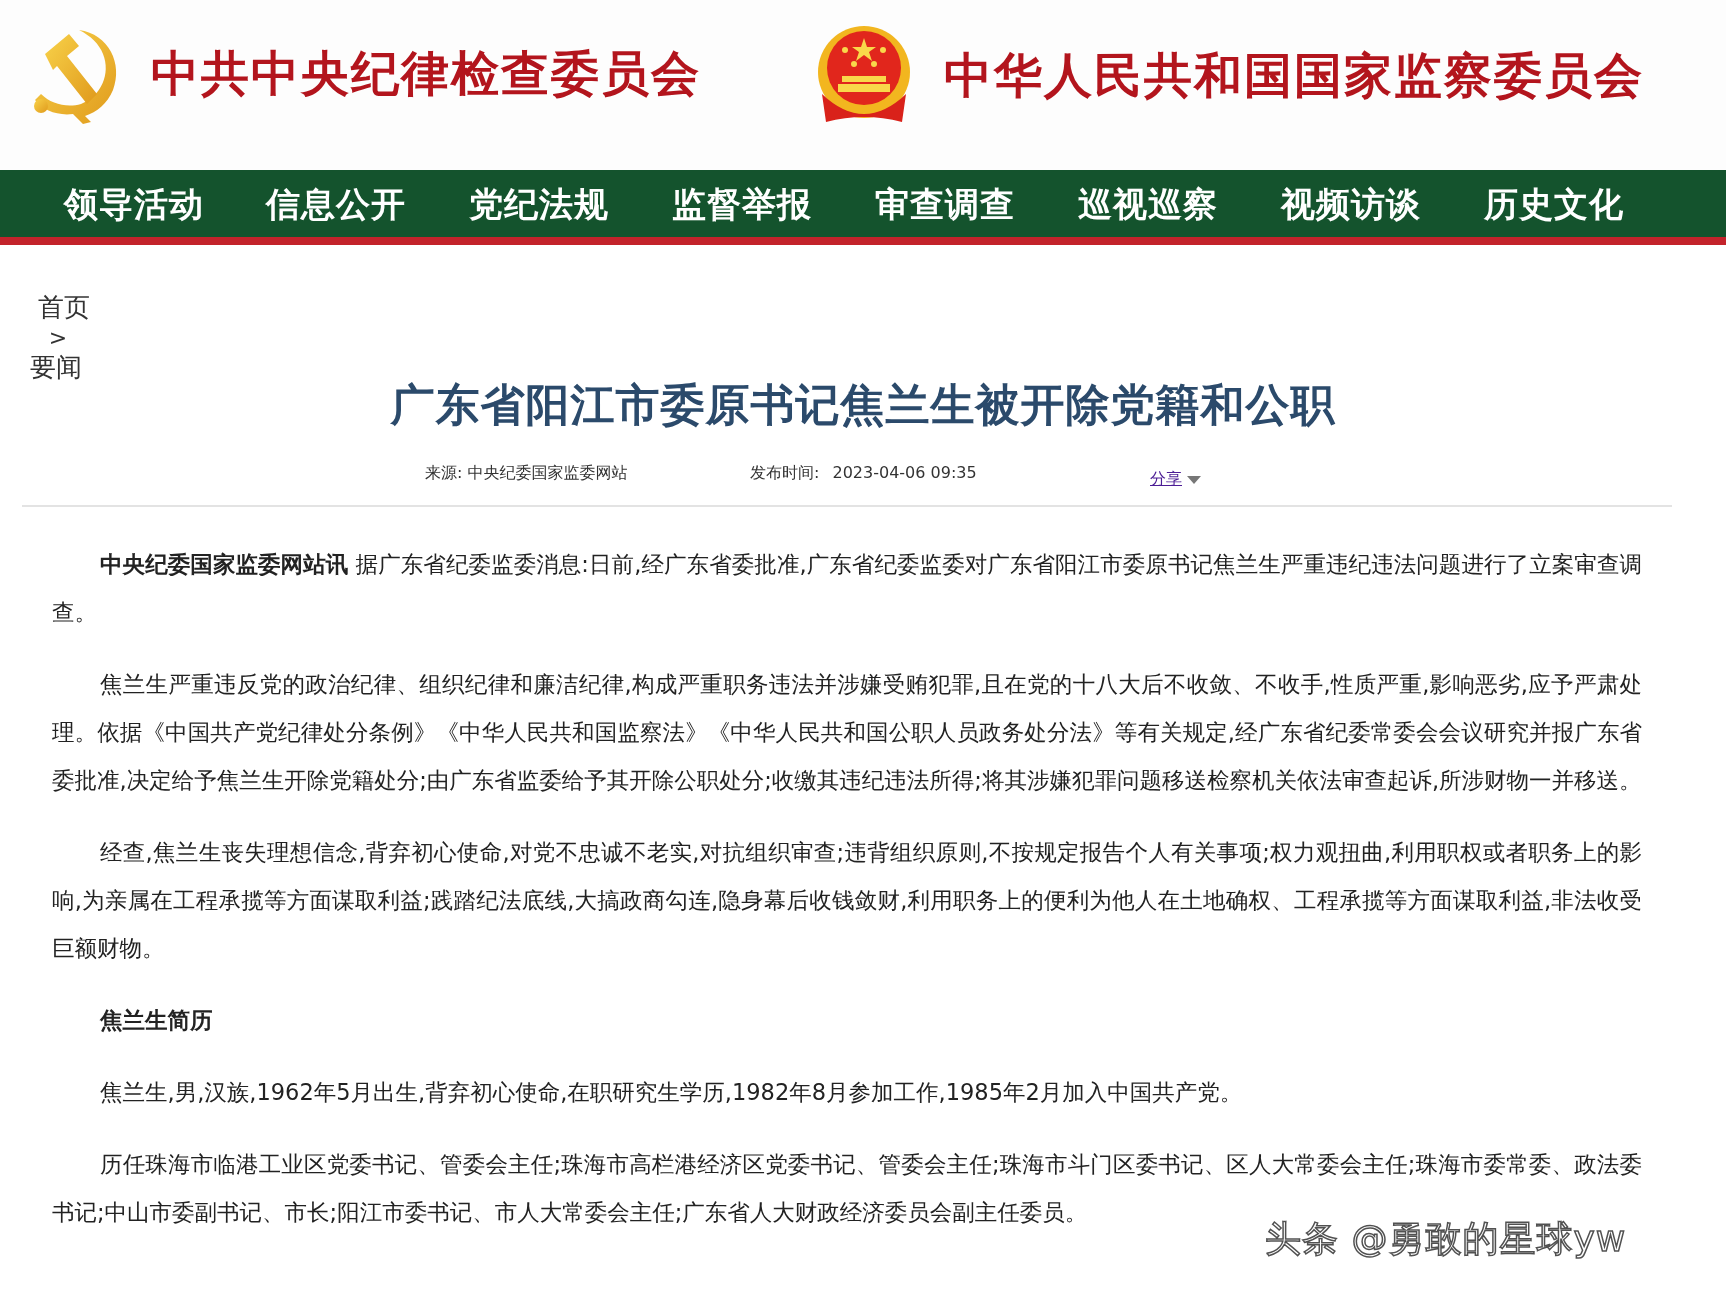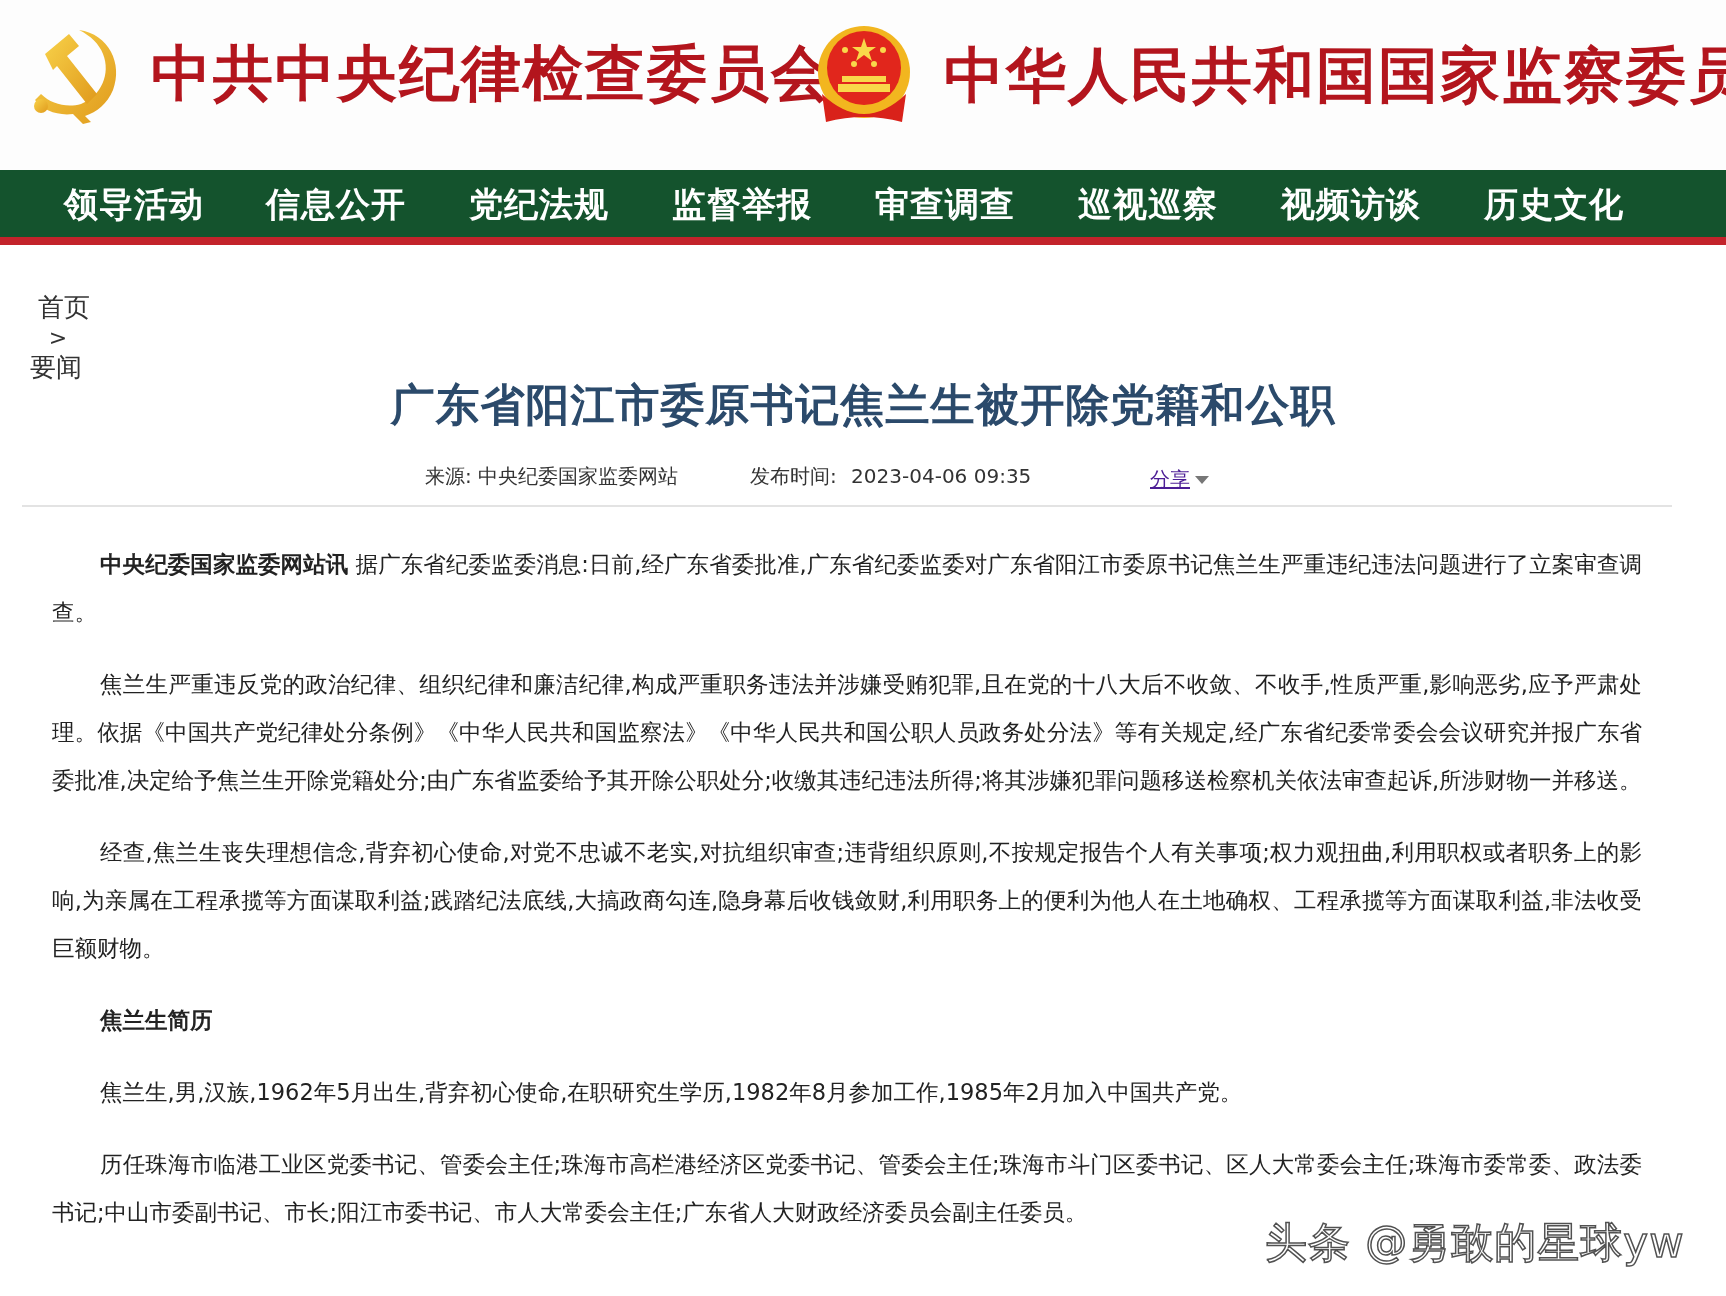--- a/index.html
+++ b/index.html
@@ -3,53 +3,53 @@
 <meta charset="utf-8">
 <style>
   html, body { margin:0; padding:0; background:#ffffff; }
   body { width:1726px; height:1296px; position:relative; overflow:hidden;
          font-family: "DejaVu Sans", "Liberation Sans", sans-serif; color:#333; }
 
   
   .header { position:absolute; left:0; top:0; width:1726px; height:170px; background:#fdfdfd; }
   .brand { position:absolute; display:flex; align-items:center; }
   .brand-title { font-family:"DejaVu Serif","Liberation Serif",serif; font-weight:bold;
-                 color:#b3151d; font-size:60px; letter-spacing:2px; white-space:nowrap; }
+                 color:#b3151d; font-size:48px; letter-spacing:2px; white-space:nowrap; }
   .brand-left { left:27px; top:24px; height:100px; }
   .brand-left .brand-title { margin-left:28px; }
   .brand-right { left:812px; top:24px; height:104px; }
   .brand-right .brand-title { margin-left:28px; }
 
   
   .nav { position:absolute; left:0; top:170px; width:1726px; height:67px; background:#14532d; display:flex; align-items:center; }
   .nav-red { position:absolute; left:0; top:237px; width:1726px; height:8px; background:#c3232b; }
   .nav-item { font-family:"DejaVu Serif","Liberation Serif",serif; font-weight:bold; color:#ffffff;
               font-size:34px; position:absolute; top:12px; white-space:nowrap; cursor:pointer; letter-spacing:1px; }
 
   
   .crumb { position:absolute; left:22px; top:290px; height:50px; display:flex; align-items:center;
            font-size:26px; color:#333;flex-direction:column; }
   .crumb .sep { margin:0 14px 0 18px; font-size:22px; }
   .crumb .home { margin-left:16px; cursor:pointer; }
 
   
   .title { position:absolute; left:0; top:376px; width:1726px; text-align:center;
            font-size:44px; font-weight:bold; color:#2b4a6b; letter-spacing:1px; }
-  .meta { position:absolute; top:463px; height:32px; font-size:20px; color:#333; white-space:nowrap; }
+  .meta { position:absolute; top:463px; height:32px; font-size:16px; color:#333; white-space:nowrap; }
   .share { cursor:pointer; color:#4c1d95; display:flex; align-items:center;text-decoration:underline; }
   .tri { width:0; height:0; border-left:7px solid transparent; border-right:7px solid transparent;
          border-top:8px solid #777; margin-left:5px; margin-top:2px; }
   .sep-line { position:absolute; left:22px; top:505px; width:1650px; height:2px; background:#e3e3e3; }
 
   .body { position:absolute; left:52px; top:540px; width:1590px; font-size:22.5px; line-height:48px; color:#222; }
   .body p { margin:0 0 24px 0; text-indent:48px; text-align:justify; }
   .body p b { font-weight:bold; }
   .body h4 { margin:0 0 24px 0; padding-left:48px; font-size:22.5px; font-weight:bold; line-height:48px; }
 
-  .watermark { position:absolute; left:1265px; top:1215px; font-size:42px; color:#fff;
+  .watermark { position:absolute; left:1265px; top:1215px; font-size:36px; color:#fff;
                -webkit-text-stroke:1.5px #333; letter-spacing:1px; white-space:nowrap; opacity:0.85; }
 </style>
 </head>
 <body>
 
 <div class="header">
   <div class="brand brand-left">
     <svg width="96" height="100" viewBox="0 0 96 100">
       <defs>
         <linearGradient id="gold" x1="0" y1="0" x2="1" y2="1">

